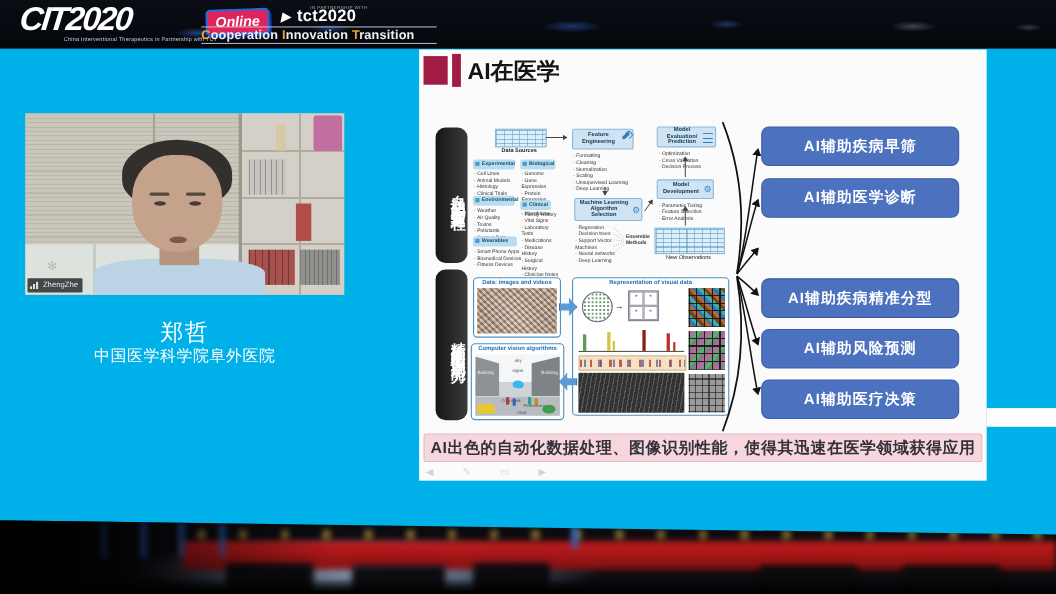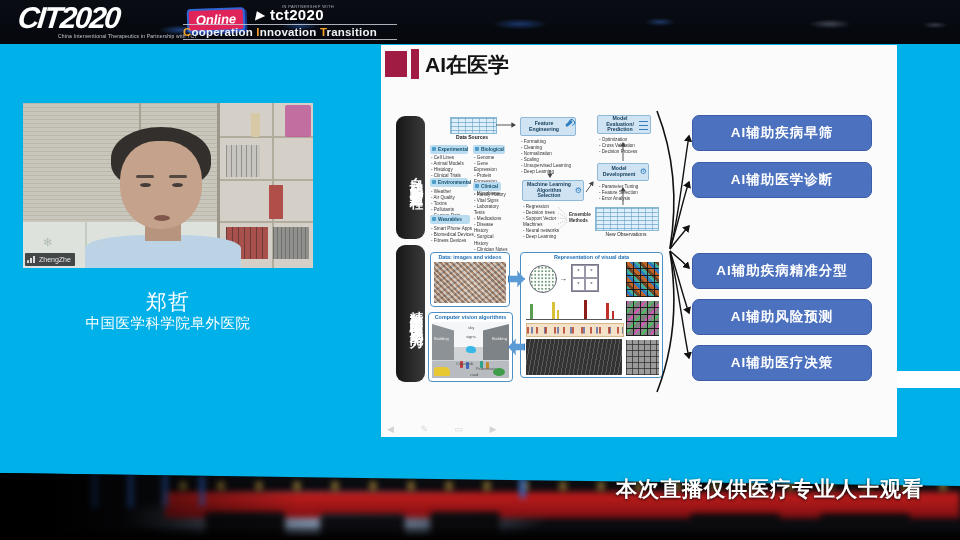--- a/index.html
+++ b/index.html
@@ -390,20 +390,21 @@
       <path d="M289,206 C297,230 303,255 308,268" stroke="#111" stroke-width="1.4" fill="none" marker-end="url(#ah)"></path>
       <path d="M289,206 C296,235 303,290 308,313" stroke="#111" stroke-width="1.4" fill="none" marker-end="url(#ah)"></path>
     </svg>
 
     <div class="ai-btn" style="top:70px">AI辅助疾病早筛</div>
     <div class="ai-btn" style="top:117px">AI辅助医学诊断</div>
     <div class="ai-btn" style="top:208px">AI辅助疾病精准分型</div>
     <div class="ai-btn" style="top:254px">AI辅助风险预测</div>
     <div class="ai-btn" style="top:300px">AI辅助医疗决策</div>
 
+    <div class="pinkbar">AI出色的自动化数据处理、图像识别性能，使得其迅速在医学领域获得应用</div>
     <div class="slidetools">◀ ✎ ▭ ▶</div>
   </div>
 
   <div id="design-stripe"></div>
 
   <div id="stagephoto">
     <div class="ph ph-floor"></div>
     <div class="ph ph-red"></div>
     <div class="ph ph-gold"></div>
     <div class="ph ph-ch1"></div>
@@ -412,15 +413,14 @@
     <div class="ph ph-ch4"></div>
     <div class="ph ph-ch5"></div>
     <div class="ph ph-l1"></div>
     <div class="ph ph-l2"></div>
     <div class="ph ph-l3"></div>
     <div class="ph ph-l4"></div>
     <div class="ph ph-l5"></div>
     <div class="ph ph-vig"></div>
     <div class="ph ph-bot"></div>
   </div>
-  <div id="notice-zh">本次直播仅供医疗专业人士观看</div>
 
 </div>
 
 </body></html>

